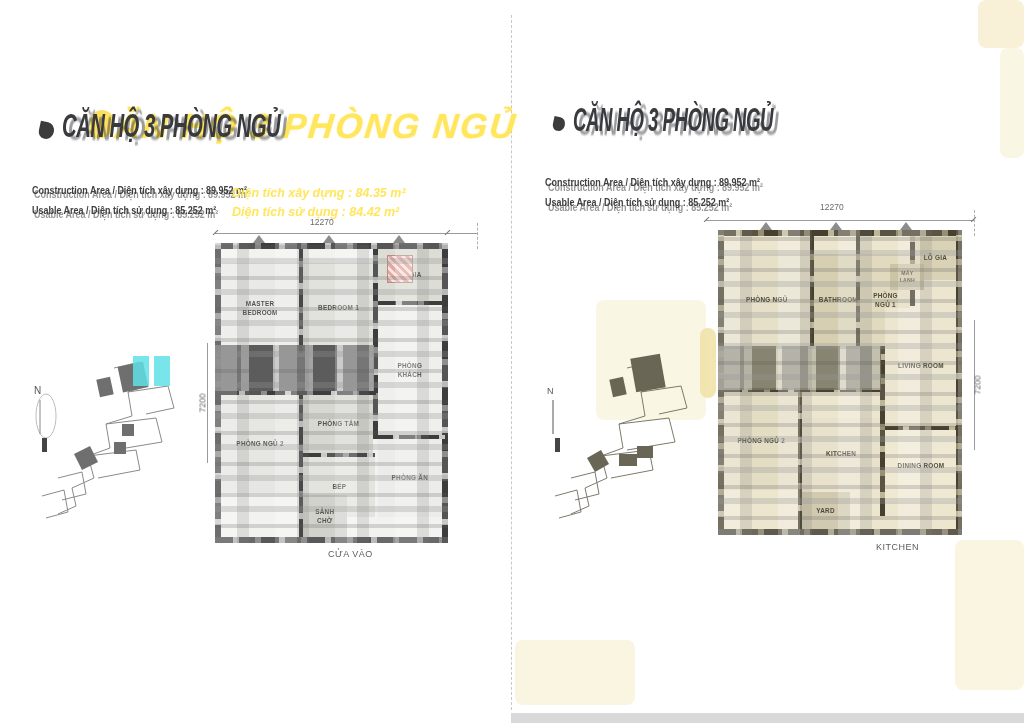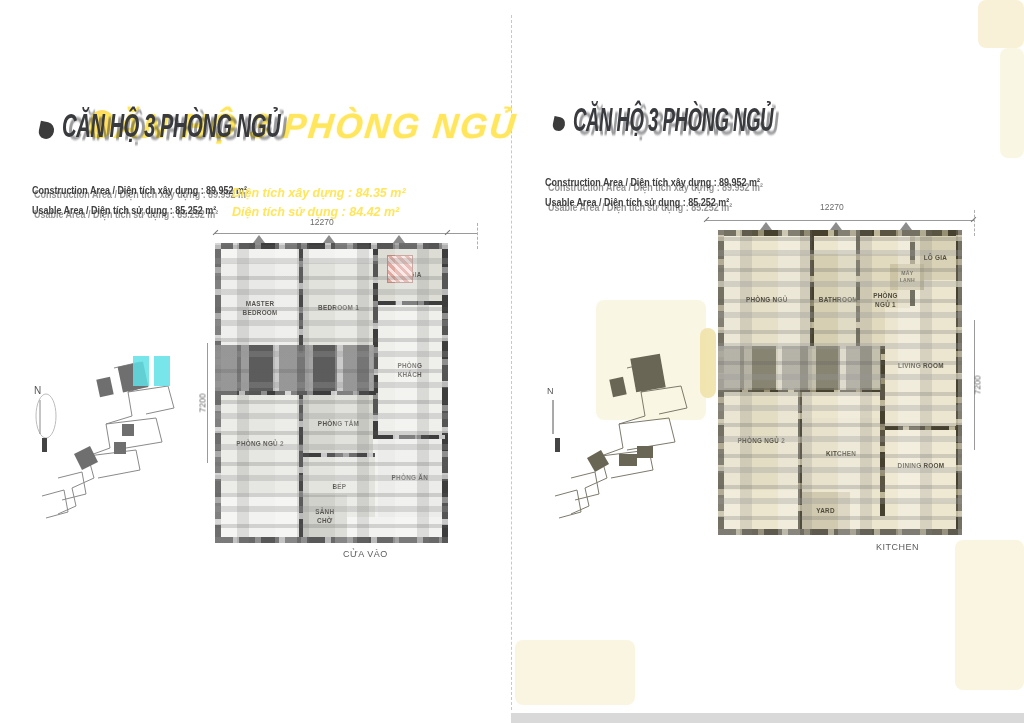--- a/index.html
+++ b/index.html
@@ -196,21 +196,21 @@
         <div class="abs room" style="left:163px;top:196px;width:64px;height:78px;background:#ececea;">
           <span class="rlabel">PHÒNG ĂN</span>
         </div>
         <div class="abs room" style="left:88px;top:252px;width:44px;height:42px;background:#d2d2cc;">
           <span class="rlabel">SẢNH CHỜ</span>
         </div>
 
         <div class="abs glitch" style="left:0;top:0;width:233px;height:300px;"></div>
       </div>
 
-      <span class="abs entr-label" style="left:128px;top:306px;">CỬA VÀO</span>
+      <span class="abs entr-label" style="left:113px;top:306px;">CỬA VÀO</span>
     </div>
   </div>
 
   <div class="abs" style="left:511px;top:0;width:513px;height:723px;">
 
     <div class="abs bullet" style="left:42px;top:117px;width:12px;height:14px;"></div>
 
     <div class="abs" style="left:62px;top:96px;width:230px;height:52px;">
       <span class="abs title-dark ghost" style="left:5px;top:8px;transform:scaleX(.55);">CĂN HỘ 3 PHÒNG NGỦ</span>
       <span class="abs title-dark" style="left:0;top:4px;transform:scaleX(.55);">CĂN HỘ 3 PHÒNG NGỦ</span>

